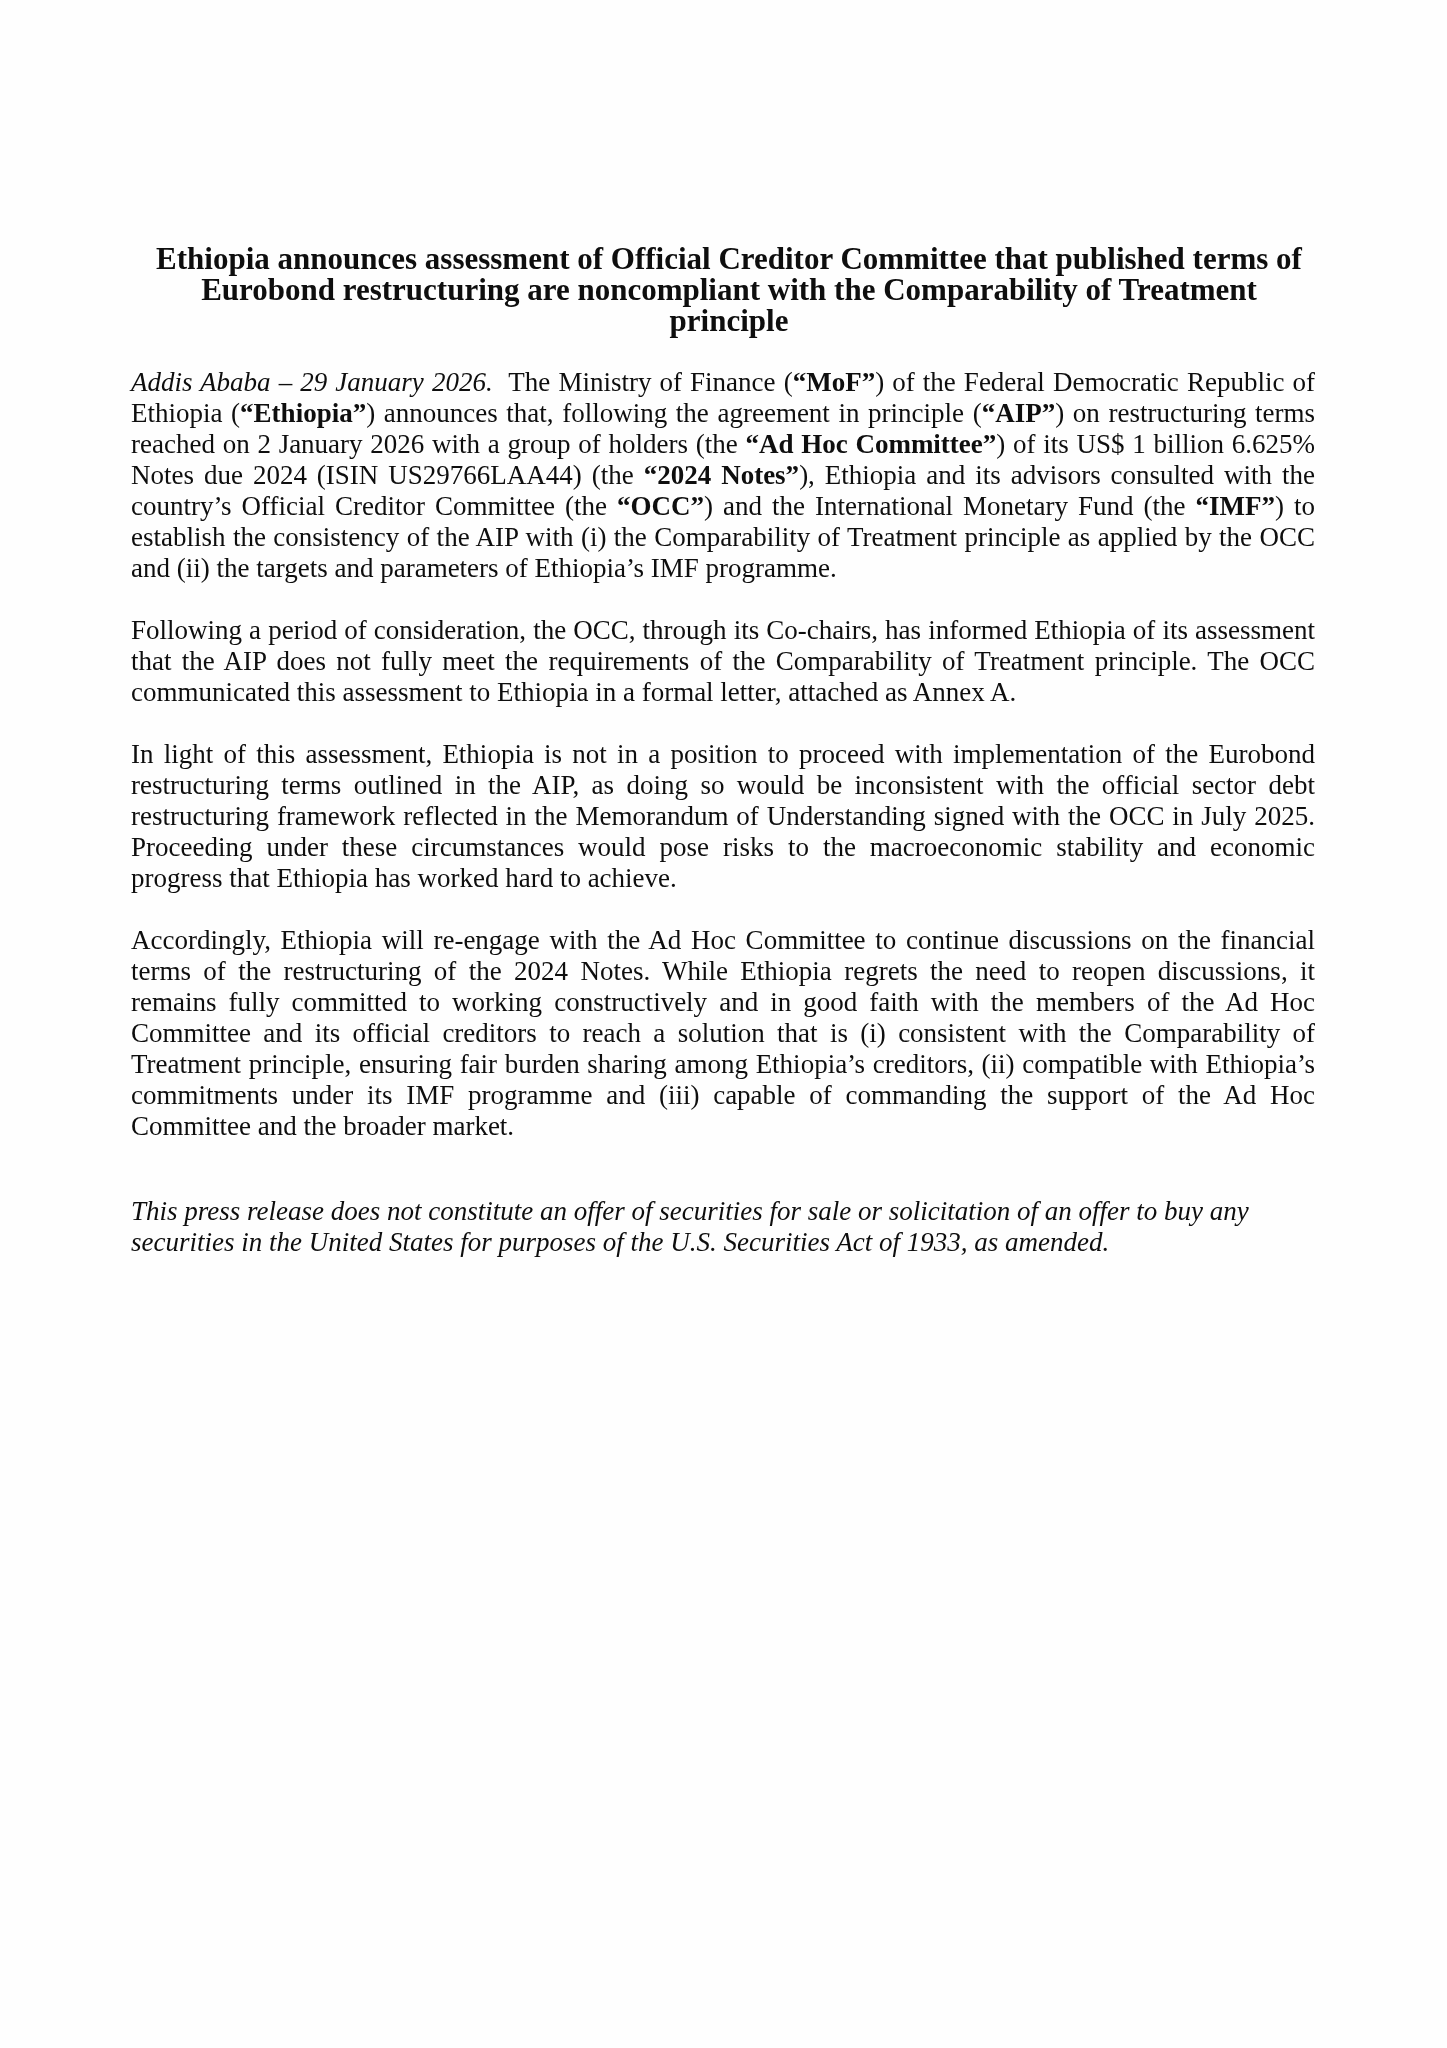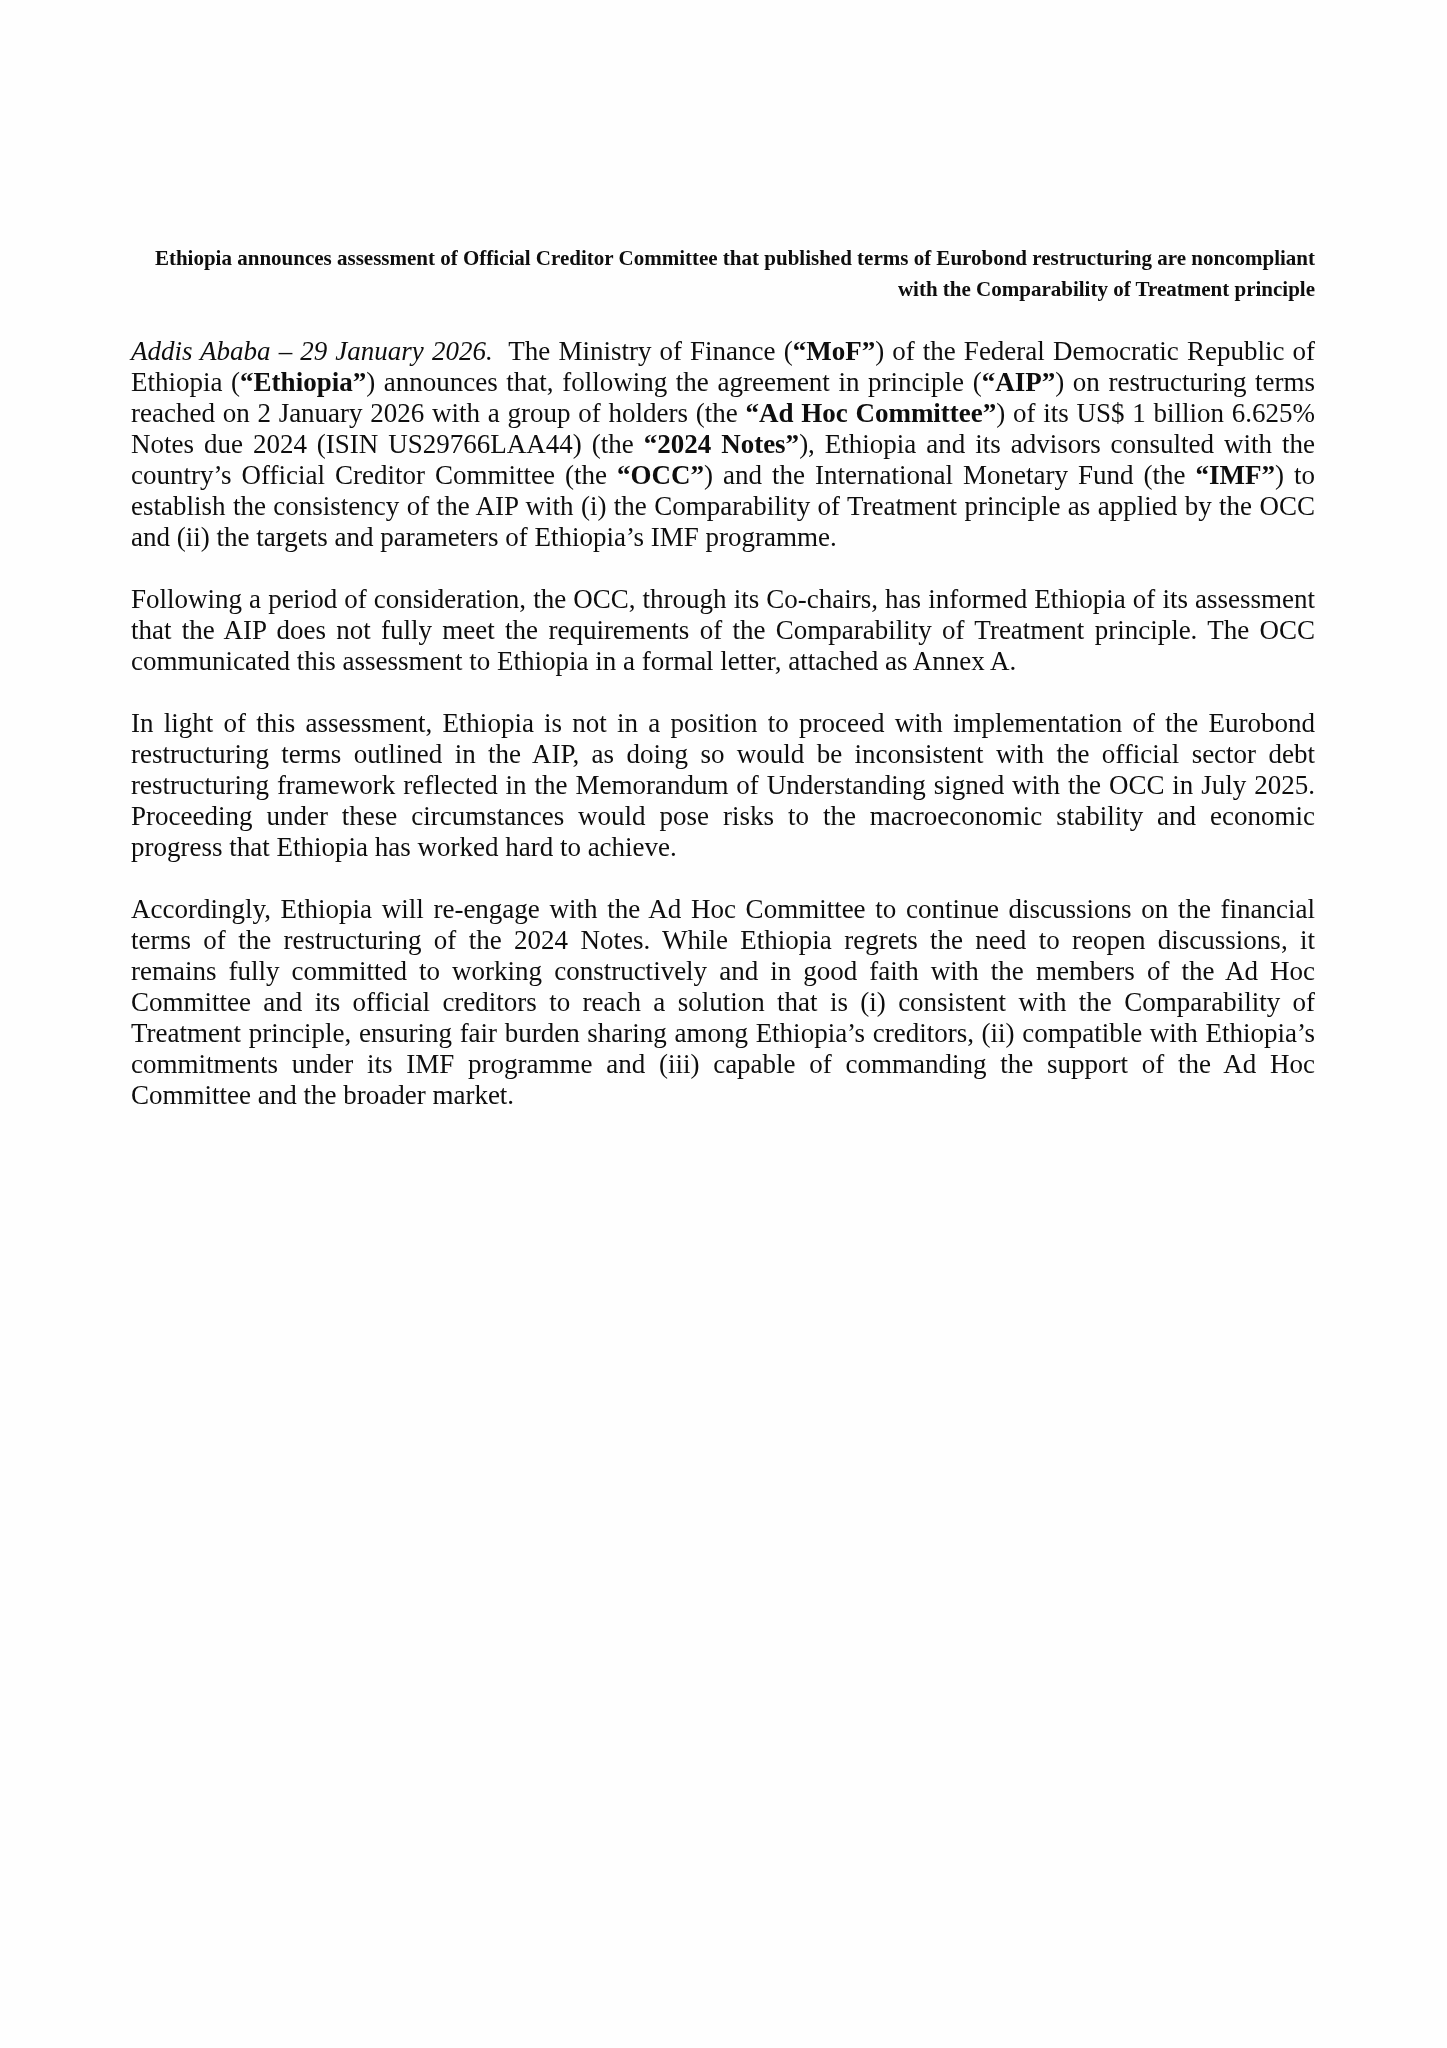--- a/index.html
+++ b/index.html
@@ -14,25 +14,25 @@
     box-sizing: border-box;
     background: #fefefe;
     color: #0e0e0e;
     font-family: "Liberation Serif", serif;
     font-size: 27px;
     line-height: 31px;
     padding: 243px 132px 0 131px;
     overflow: hidden;
   }
   .doc-title {
-    font-size: 21px;
+    font-size: 31px;
     font-weight: bold;
     line-height: 31px;
     margin: 0 0 31px 12px;
-    text-align: right;
+    text-align: center;
   }
   .body-para {
     margin: 16px 0 31px 0;
     text-align: justify;
     text-justify: inter-word;
   }
   .body-para .bold { font-weight: bold; }
   .body-para .italic { font-style: italic; }
   .disclaimer {
     font-style: italic;
@@ -46,13 +46,14 @@
 <div class="page">
   <h1 class="doc-title">Ethiopia announces assessment of Official Creditor Committee that published terms of Eurobond restructuring are noncompliant with the Comparability of Treatment principle</h1>
 
   <div>
       <p class="body-para"><span class="italic">Addis Ababa – 29 January 2026.</span><span>&nbsp; The Ministry of Finance (</span><span class="bold">“MoF”</span><span>) of the Federal Democratic Republic of Ethiopia (</span><span class="bold">“Ethiopia”</span><span>) announces that, following the agreement in principle (</span><span class="bold">“AIP”</span><span>) on restructuring terms reached on 2 January 2026 with a group of holders (the </span><span class="bold">“Ad Hoc Committee”</span><span>) of its US$ 1 billion 6.625% Notes due 2024 (ISIN US29766LAA44) (the </span><span class="bold">“2024 Notes”</span><span>), Ethiopia and its advisors consulted with the country’s Official Creditor Committee (the </span><span class="bold">“OCC”</span><span>) and the International Monetary Fund (the </span><span class="bold">“IMF”</span><span>) to establish the consistency of the AIP with (i) the Comparability of Treatment principle as applied by the OCC and (ii) the targets and parameters of Ethiopia’s IMF programme.</span></p>
       <p class="body-para"><span>Following a period of consideration, the OCC, through its Co-chairs, has informed Ethiopia of its assessment that the AIP does not fully meet the requirements of the Comparability of Treatment principle. The OCC communicated this assessment to Ethiopia in a formal letter, attached as Annex A.</span></p>
       <p class="body-para"><span>In light of this assessment, Ethiopia is not in a position to proceed with implementation of the Eurobond restructuring terms outlined in the AIP, as doing so would be inconsistent with the official sector debt restructuring framework reflected in the Memorandum of Understanding signed with the OCC in July 2025. Proceeding under these circumstances would pose risks to the macroeconomic stability and economic progress that Ethiopia has worked hard to achieve.</span></p>
       <p class="body-para"><span>Accordingly, Ethiopia will re-engage with the Ad Hoc Committee to continue discussions on the financial terms of the restructuring of the 2024 Notes. While Ethiopia regrets the need to reopen discussions, it remains fully committed to working constructively and in good faith with the members of the Ad Hoc Committee and its official creditors to reach a solution that is (i) consistent with the Comparability of Treatment principle, ensuring fair burden sharing among Ethiopia’s creditors, (ii) compatible with Ethiopia’s commitments under its IMF programme and (iii) capable of commanding the support of the Ad Hoc Committee and the broader market.</span></p>
     </div>
 
+  <p class="disclaimer">This press release does not constitute an offer of securities for sale or solicitation of an offer to buy any securities in the United States for purposes of the U.S. Securities Act of 1933, as amended.</p>
 </div>
 
 </body></html>

